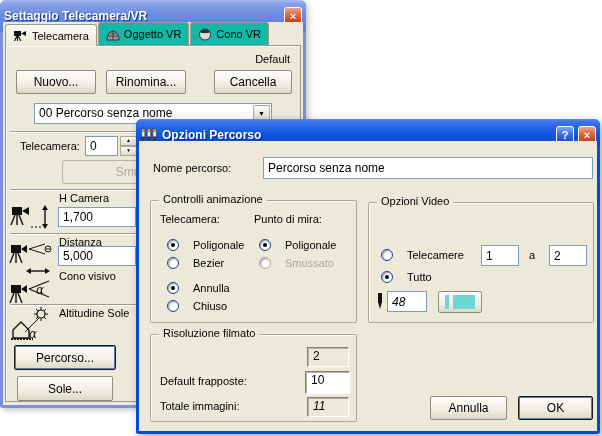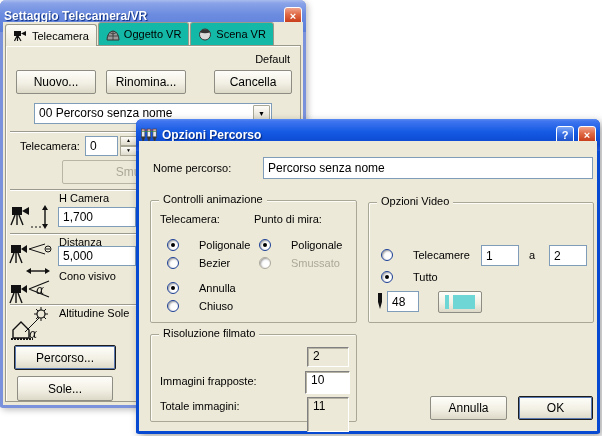--- a/index.html
+++ b/index.html
@@ -25,21 +25,21 @@
   
   .lbl { font-size:11px; color:#000; white-space:nowrap; }
   .tb { position:absolute; background:#fff; border:1px solid #7f9db9; font-family:"Liberation Sans",sans-serif; font-size:12px; padding:1px 4px; color:#000; }
   .btn { position:absolute; background:linear-gradient(180deg,#fefdf9,#f2f0e4 55%,#ddd9c8); border:1px solid #8e8d84; border-radius:2px;
     font-size:12px; color:#000; display:flex; align-items:center; justify-content:center; cursor:default; }
   .btn.focused, .btn.default { border-color:#1c1c1c; box-shadow:inset 0 0 0 1px #5a79b0; }
   .btn.disabled { color:#aca899; background:#ece9d8; border-color:#b8b5a5; }
   .sep { position:absolute; height:2px; border-top:1px solid #9c9a8f; border-bottom:1px solid #ffffff; }
   .groupbox { position:absolute; border:1px solid #a9a795; border-radius:2px; box-shadow:inset 1px 1px 0 #fdfcf7; }
   .groupbox > .legend { position:absolute; top:-8px; left:8px; background:#ece9d8; padding:0 4px; font-size:11px; white-space:nowrap; }
-  .radio-row { position:absolute; display:flex; align-items:flex-end; gap:20px; }
+  .radio-row { position:absolute; display:flex; align-items:flex-end; gap:14px; }
   .radio { width:12px; height:12px; border-radius:50%; background:#fff; border:1px solid #1c3f94; box-shadow:inset 1px 1px 2px rgba(90,90,90,.6); position:relative; flex:none; }
   .radio.checked::after { content:""; position:absolute; left:3px; top:3px; width:4px; height:4px; border-radius:50%; background:#000; }
   .radio-row.disabled .radio { border-color:#aca899; }
   .radio-row.disabled .lbl { color:#aca899; }
   .sunken { position:absolute; background:#ece9d8; border:1px solid; border-color:#808080 #fff #fff #808080; box-shadow:inset 1px 1px 0 #b6b3a4; font-size:12px; padding:1px 5px; }
   .sunken.white { background:#fff; }
   .combo { position:absolute; background:#fff; border:1px solid #7f9db9; font-size:12px; padding:2px 20px 0 4px; white-space:nowrap; overflow:hidden; }
   .arrowbtn { position:absolute; right:1px; top:1px; bottom:1px; width:17px; background:linear-gradient(180deg,#fdfcf8,#dedacb); border:1px solid #a9a795; border-radius:1px;
     display:flex; align-items:center; justify-content:center; font-size:7px; color:#000; }
   .spinner { position:absolute; width:17px; height:20px; display:flex; flex-direction:column; gap:0; }
@@ -80,21 +80,21 @@
             <path d="M1 12 a6 9 0 0 1 12 0 z" fill="#9a9a9a" stroke="#333"></path>
             <path d="M7 3 v9 M3.5 4.5 q3.5 3 7 0 M1.5 8 h11" stroke="#333" fill="none" stroke-width=".8"></path>
           </svg>
           <span class="lbl">Oggetto VR</span>
         </div>
         <div class="tab">
           <svg class="icon-svg" width="14" height="13" viewBox="0 0 14 13">
             <circle cx="7" cy="6.5" r="5.5" fill="#d8d8d8" stroke="#333"></circle>
             <path d="M2 4.5 a5.5 5.5 0 0 1 10 0 a8 3 0 0 1 -10 0 z" fill="#333"></path>
           </svg>
-          <span class="lbl">Scena VR</span>
+          <span class="lbl">Cono VR</span>
         </div>
       </div>
 
       <div class="tabpage">
         <span class="lbl abs" style="right:10px;top:7px;">Default</span>
 
         <div class="btn" style="left:10px;top:24px;width:80px;height:24px;">
           <span>Nuovo...</span>
         </div>
         <div class="btn" style="left:100px;top:24px;width:80px;height:24px;">
@@ -250,41 +250,41 @@
 
         <div class="radio-row" style="left:12px;top:68px;">
           <span class="radio checked"></span>
           <span class="lbl">Tutto</span>
         </div>
 
         <svg class="icon-svg abs" style="left:6px;top:89px;" width="10" height="18" viewBox="0 0 10 18">
           <rect x="3" y="1" width="4" height="9" fill="#111"></rect>
             <path d="M3 10 h4 l-2 7 z" fill="#111"></path>
         </svg>
-        <input class="tb" style="left: 18px; top: 88px; width: 32px; height: 21px;" value="48">
+        <input class="tb" style="left: 18px; top: 88px; width: 40px; height: 21px; font-style: italic;" value="48">
         <div class="btn" style="left:69px;top:88px;width:44px;height:22px;gap:4px;">
           <span style="display:block;width:4px;height:14px;background:#6fd6d6;"></span>
           <span style="display:block;width:22px;height:14px;background:#6fd6d6;"></span>
         </div>
       </div>
 
       <div class="groupbox" style="left:11px;top:193px;width:207px;height:88px;">
         <span class="legend">Risoluzione filmato</span>
 
         <div class="sunken" style="left:156px;top:12px;width:42px;height:20px;">
           <span>2</span>
         </div>
 
-        <span class="lbl abs" style="left:9px;top:40px;">Immagini frapposte:</span>
+        <span class="lbl abs" style="left:9px;top:40px;">Default frapposte:</span>
         <div class="sunken white" style="left:154px;top:36px;width:45px;height:23px;">
           <span>10</span>
         </div>
 
         <span class="lbl abs" style="left:9px;top:65px;">Totale immagini:</span>
-        <div class="sunken" style="left:156px;top:62px;width:42px;height:35px;">
+        <div class="sunken" style="left:156px;top:62px;width:42px;height:20px;font-style:italic;">
           <span>11</span>
         </div>
       </div>
 
       <div class="btn" style="left:291px;top:255px;width:77px;height:24px;">
         <span>Annulla</span>
       </div>
       <div class="btn default" style="left:379px;top:255px;width:75px;height:24px;">
         <span>OK</span>
       </div>

